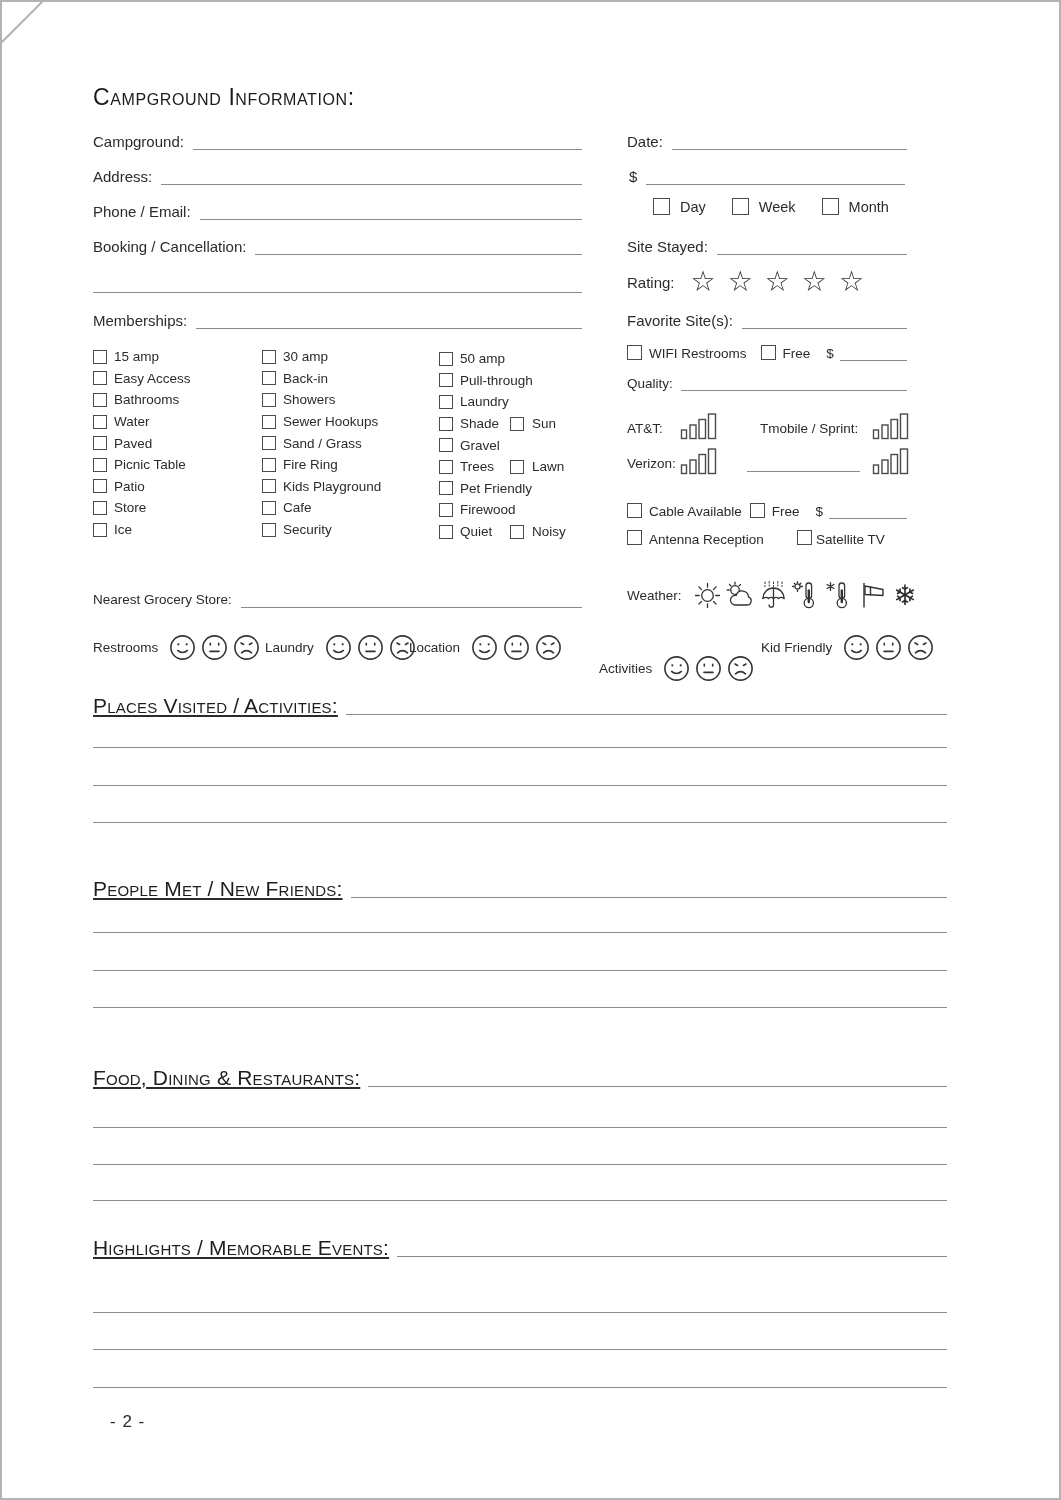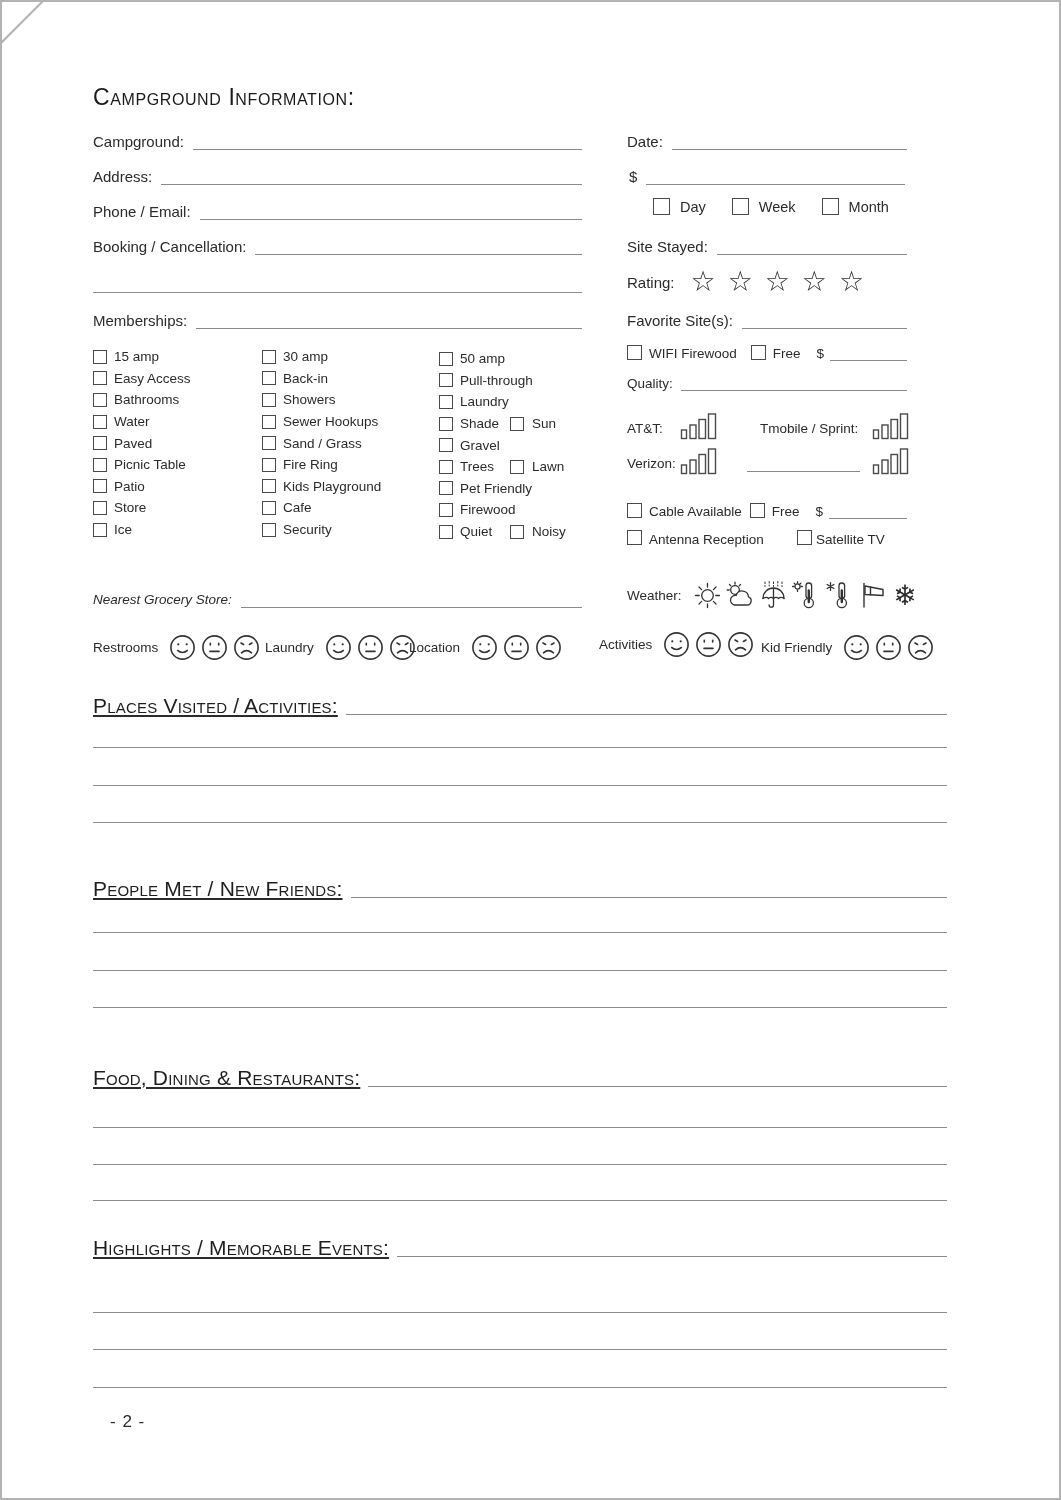--- a/index.html
+++ b/index.html
@@ -235,21 +235,21 @@
     <label class="amen">
         <span class="cb"></span>
         <span>Quiet</span>
         <span class="cb cb2"></span>
         <span class="l2">Noisy</span>
       </label>
   </div>
 
   <div class="rp rowend" style="top:342px;">
     <span class="cb med" style="margin-bottom:1px;"></span>
-    <span>WIFI Firewood</span>
+    <span>WIFI Restrooms</span>
     <span class="gap"></span>
     <span class="cb med" style="margin-bottom:1px;"></span>
     <span>Free</span>
     <span class="dollar">$</span>
     <span class="wline"></span>
   </div>
 
   <div class="rp rowend" style="top:372px;">
     <span style="padding-right:8px;">Quality:</span>
     <span class="wline"></span>
@@ -356,21 +356,21 @@
       <g fill="none" stroke="#333" stroke-width="1.4" stroke-linecap="round" stroke-linejoin="round">
         <path d="M7 3.5V27"></path>
         <path d="M8 6L26 9.5L26 15.5L8 14.5Z"></path>
         <path d="M13.5 7L13.5 14.8"></path>
       </g>
     </svg>
     <span class="flake">❄</span>
   </div>
 
   <div class="frow" style="left:91px;top:586px;width:489px;height:20px;">
-    <span class="lbl" style="font-size:13.5px;font-style:italic;">Nearest Grocery Store:</span>
+    <span class="lbl" style="font-size:13.5px;">Nearest Grocery Store:</span>
     <span class="wline" style="height:15px;"></span>
   </div>
 
   <div class="smgroup" style="left:91px;">
     <span class="lbl">Restrooms</span>
     <svg class="face" viewBox="0 0 27 27">
         <g fill="none" stroke="#333" stroke-width="1.6">
           <circle cx="13.5" cy="13.5" r="11.6"></circle>
           <path d="M8.2 16.2Q13.5 20.8 18.8 16.2"></path>
         </g>
@@ -429,21 +429,21 @@
           <path d="M9 17.4H18M9.3 9.3V11M17.7 9.3V11"></path>
         </g>
       </svg>
     <svg class="face" viewBox="0 0 27 27">
         <g fill="none" stroke="#333" stroke-width="1.6" stroke-linecap="round">
           <circle cx="13.5" cy="13.5" r="11.6"></circle>
           <path d="M8 9L10.6 10.5M19 9L16.4 10.5M8.5 18.8Q13.5 14.3 18.5 18.8"></path>
         </g>
       </svg>
   </div>
-  <div class="smgroup" style="left:597px;top:629px;">
+  <div class="smgroup" style="left:597px;top:653px;">
     <span class="lbl">Activities</span>
     <svg class="face" viewBox="0 0 27 27">
         <g fill="none" stroke="#333" stroke-width="1.6">
           <circle cx="13.5" cy="13.5" r="11.6"></circle>
           <path d="M8.2 16.2Q13.5 20.8 18.8 16.2"></path>
         </g>
         <circle cx="9.3" cy="10.3" r="1.1" fill="#333"></circle>
         <circle cx="17.7" cy="10.3" r="1.1" fill="#333"></circle>
       </svg>
     <svg class="face" viewBox="0 0 27 27">

